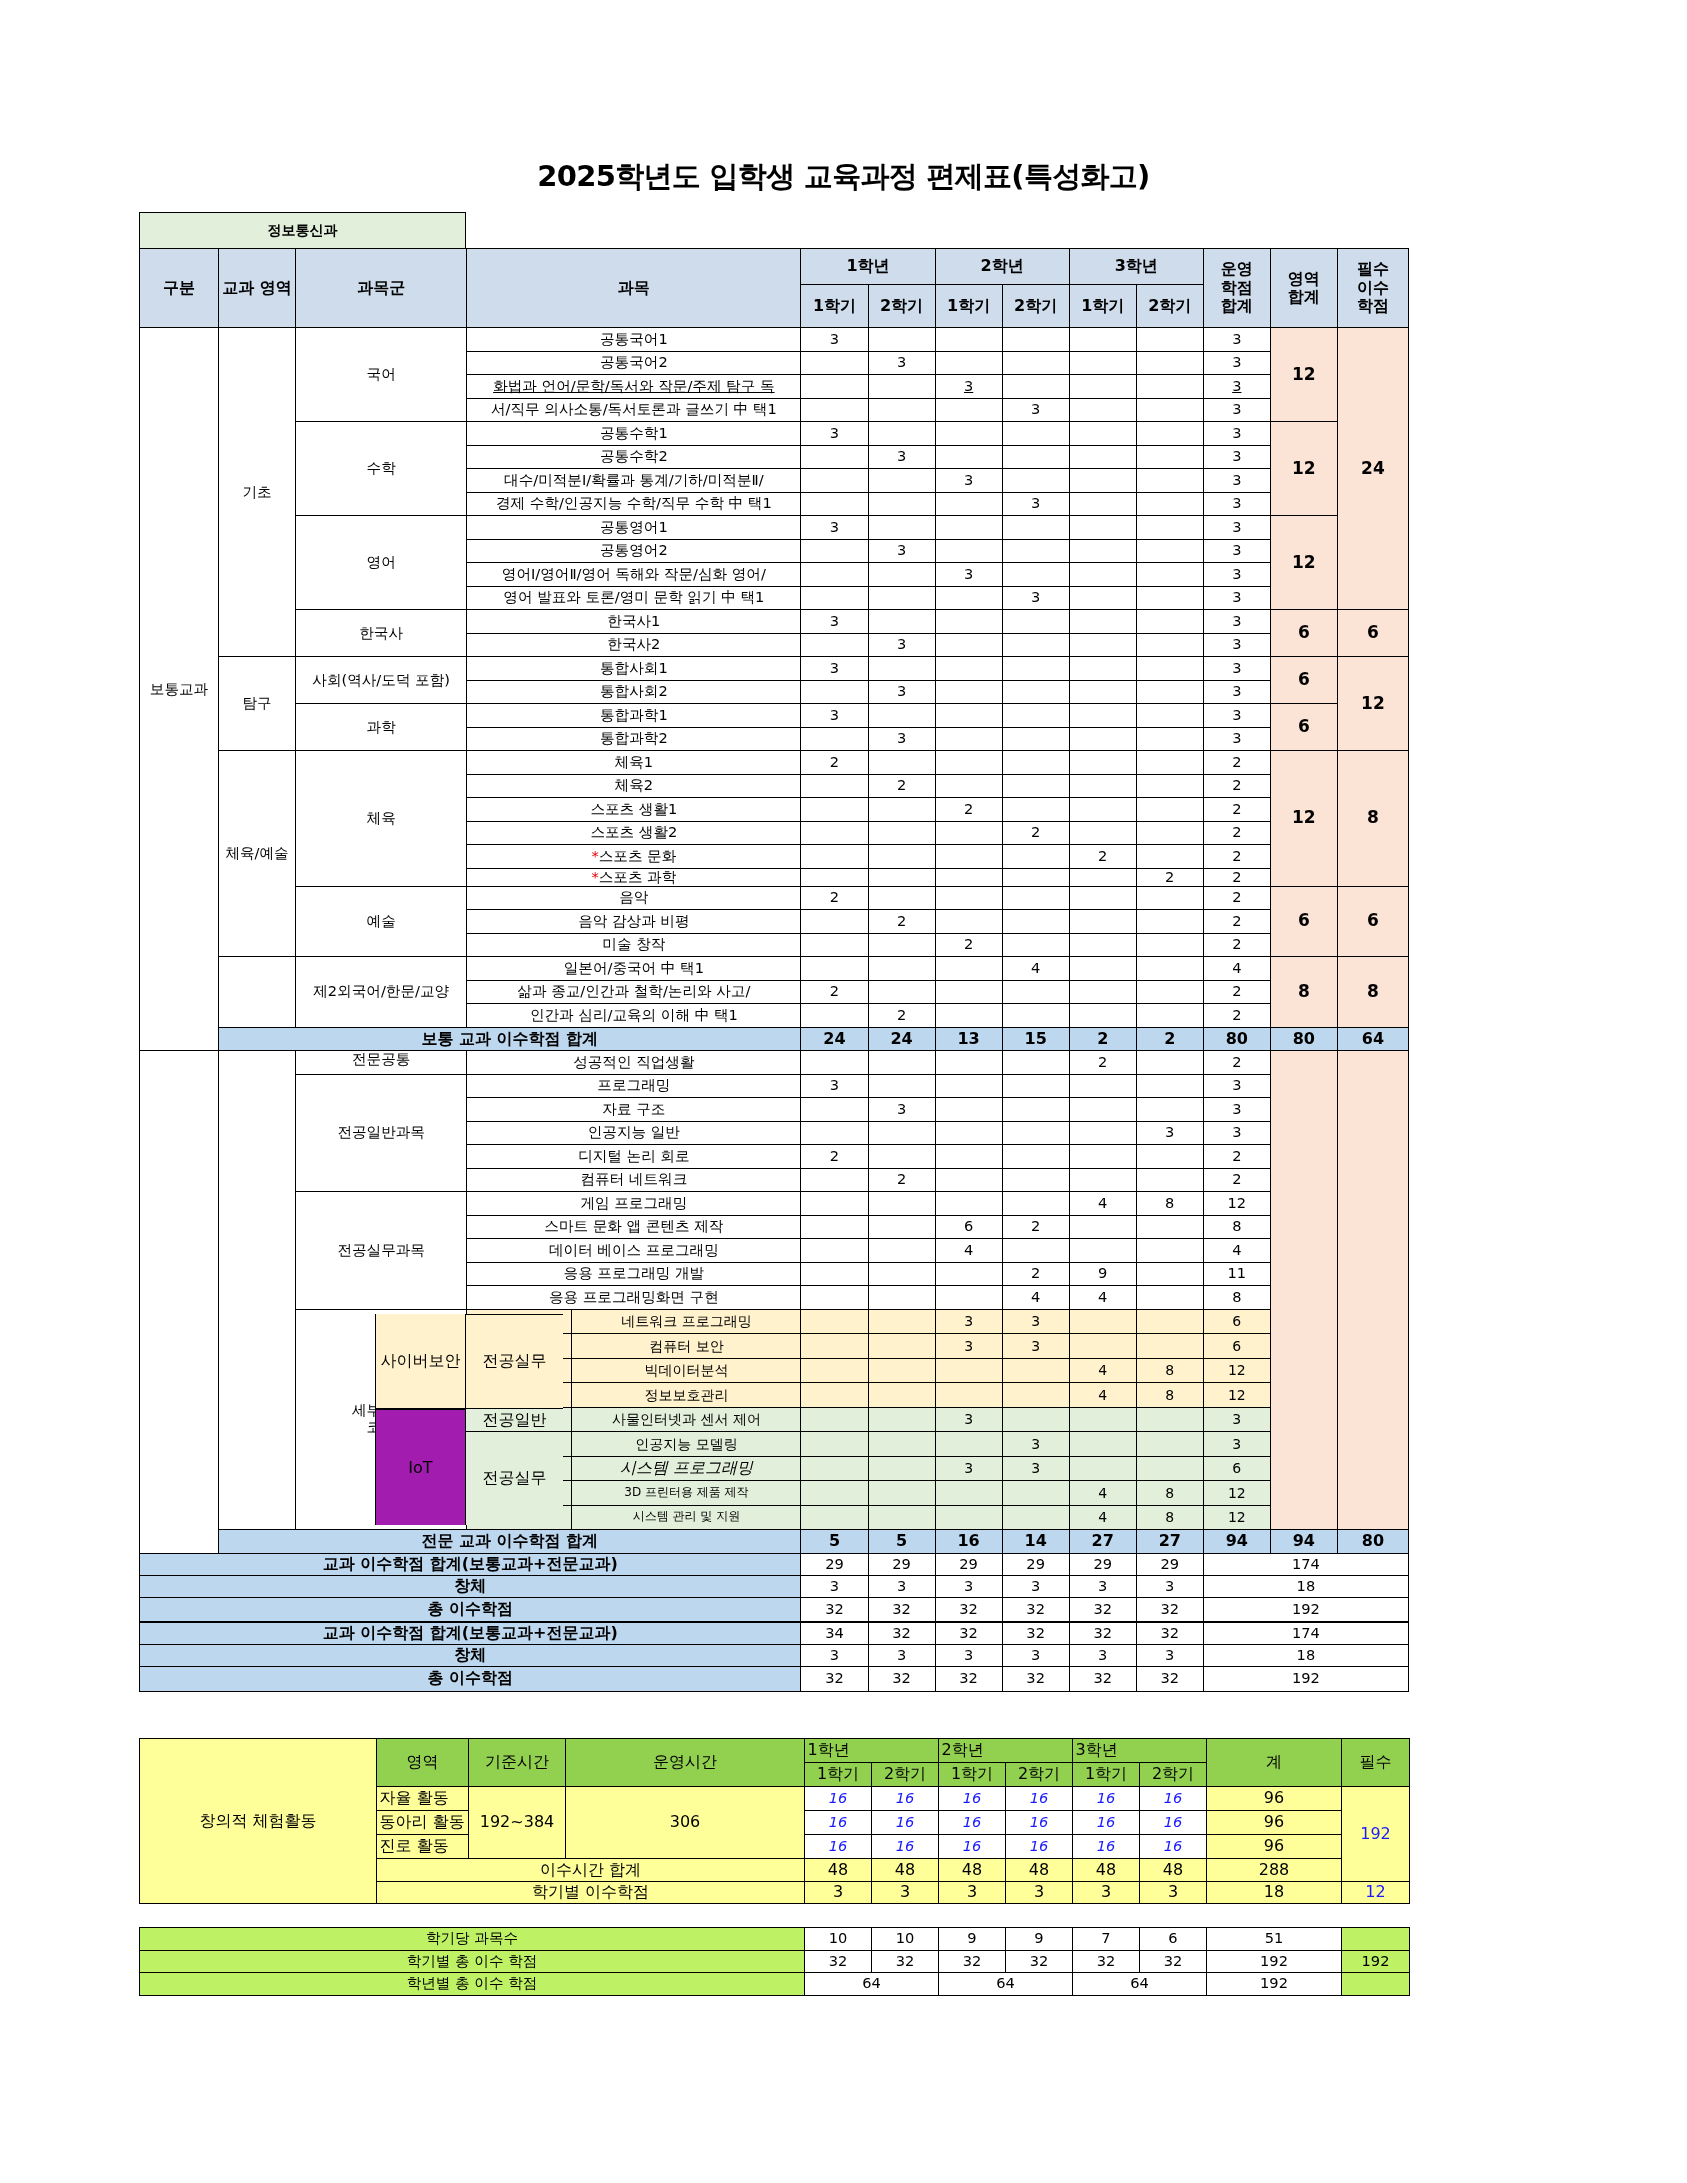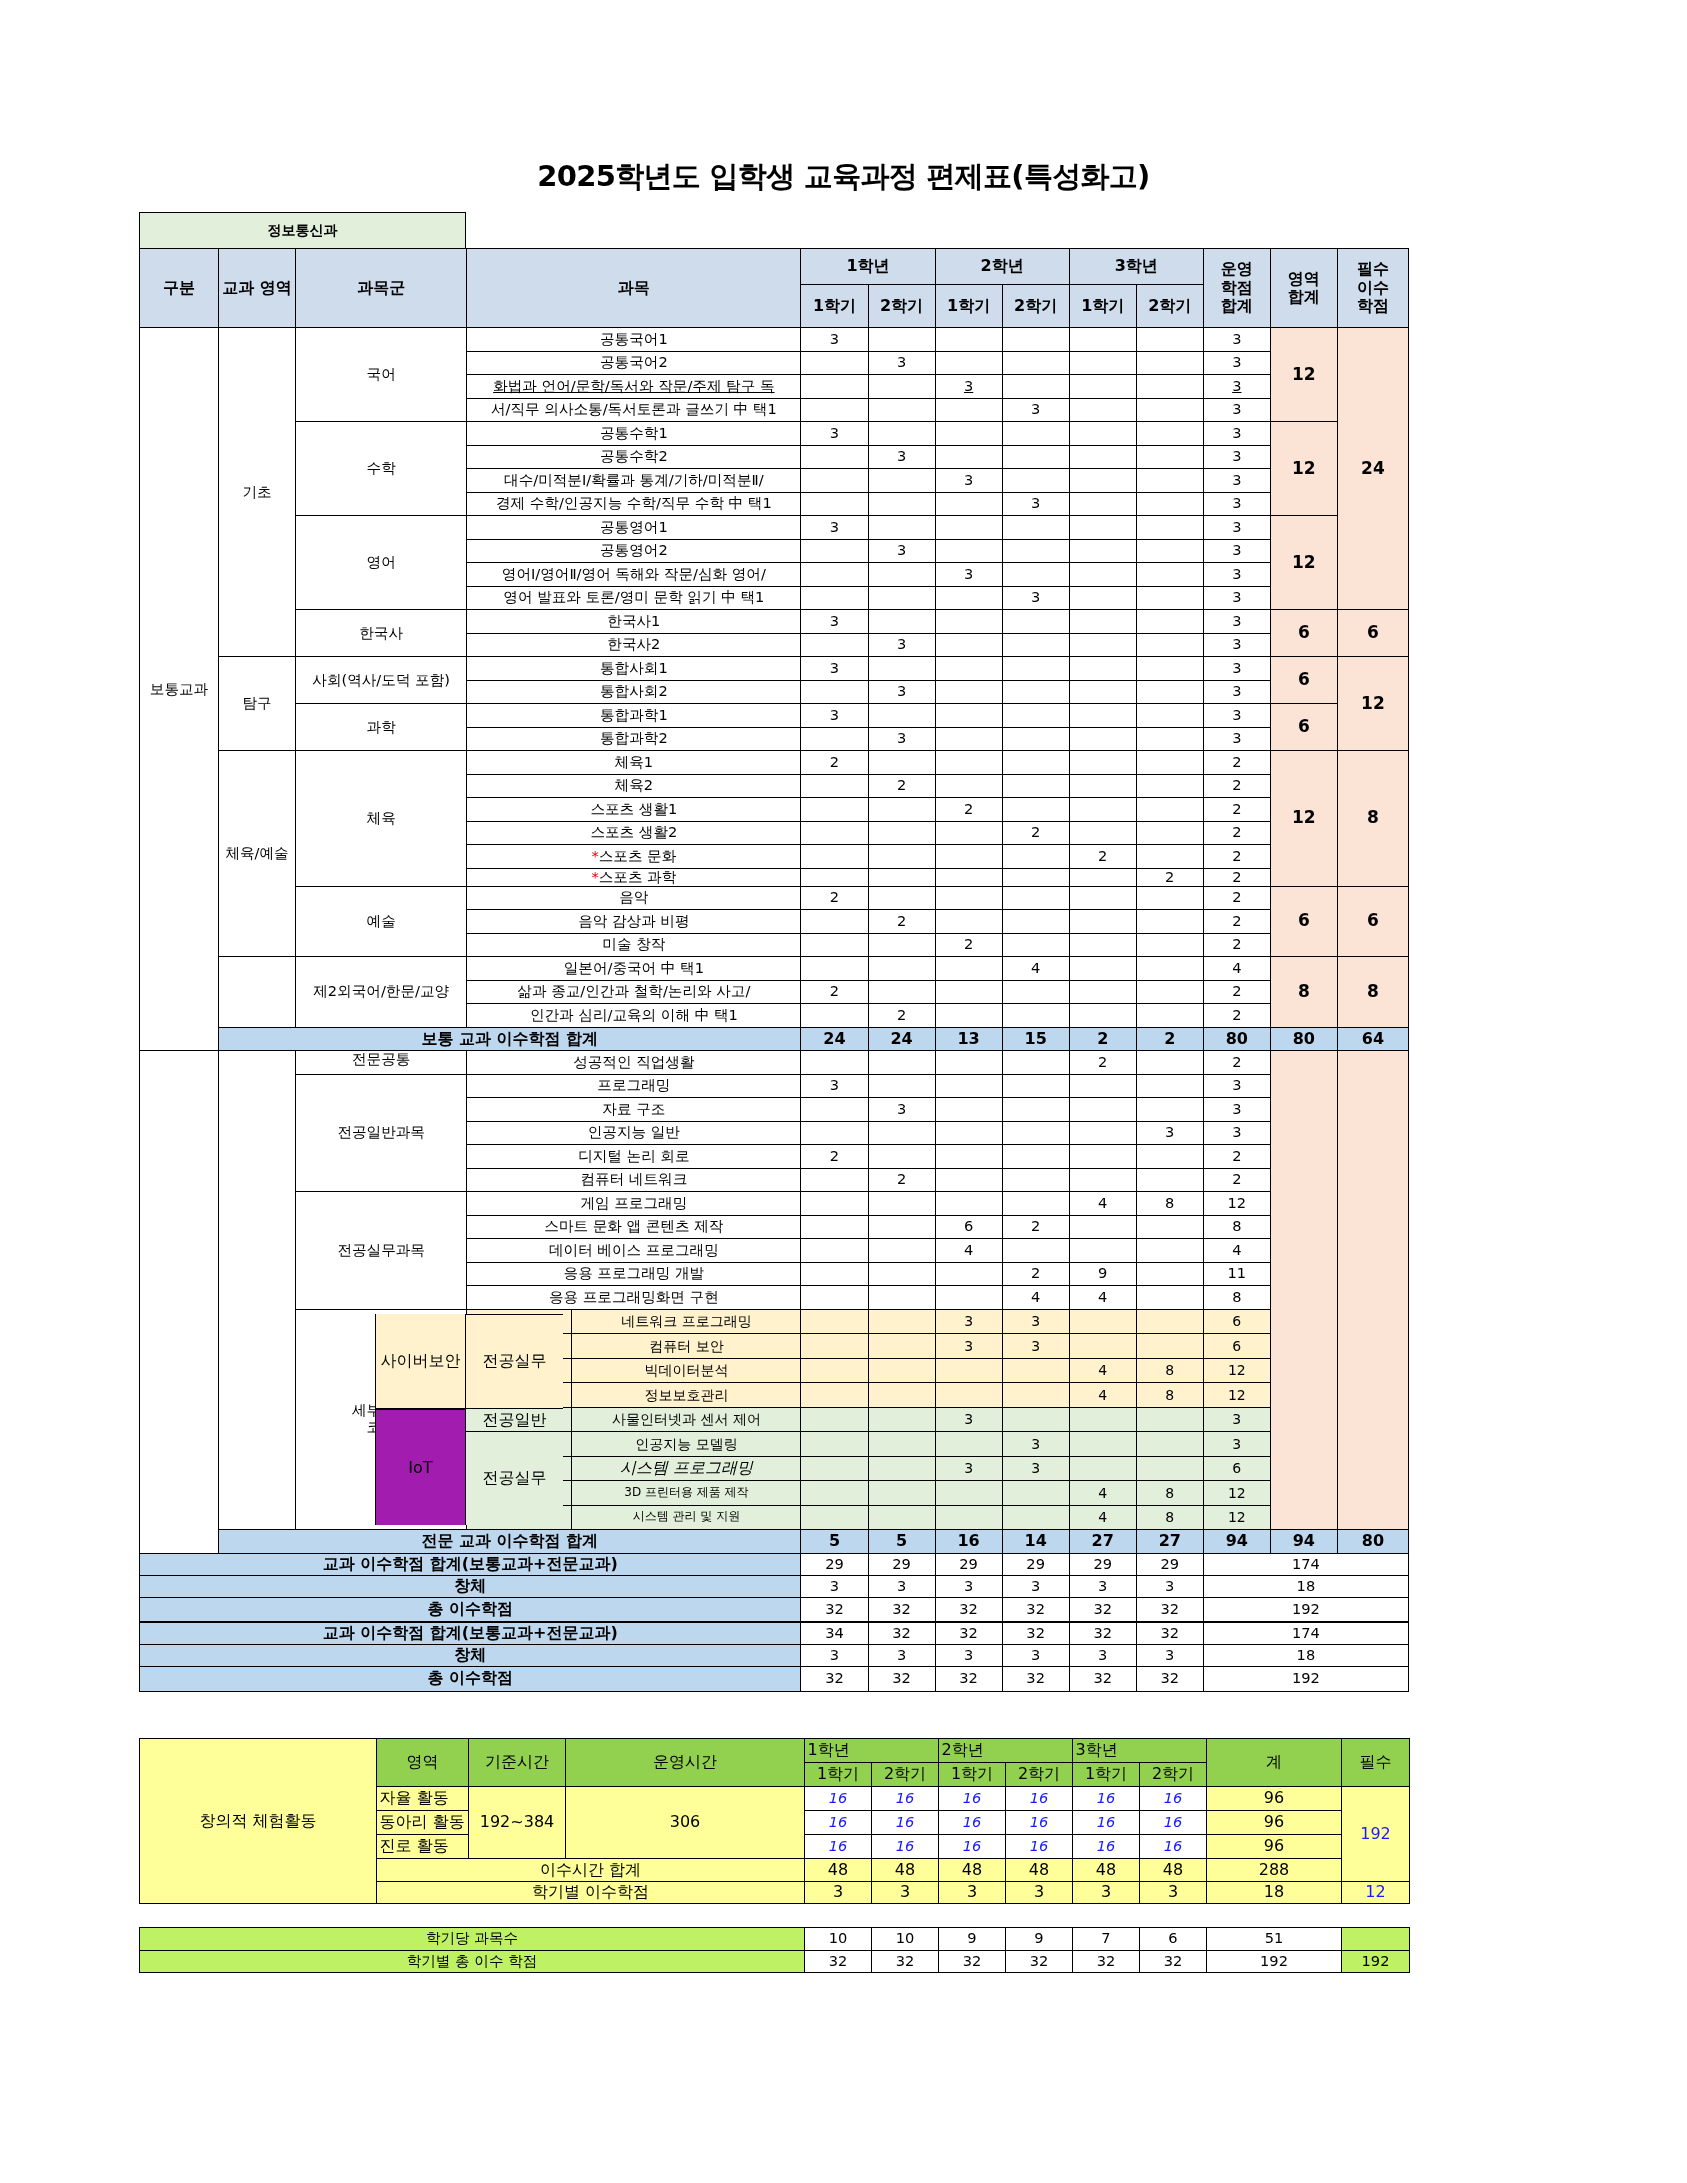--- a/index.html
+++ b/index.html
@@ -861,20 +861,28 @@
         <td class="pur">학기별 총 이수 학점</td>
         <td class="wt thin">32</td>
         <td class="wt thin">32</td>
         <td class="wt thin">32</td>
         <td class="wt thin">32</td>
         <td class="wt thin">32</td>
         <td class="wt thin">32</td>
         <td class="wt thin">192</td>
         <td class="pur">192</td>
       </tr>
+      <tr style="height: 22.5px;">
+        <td class="pur">학년별 총 이수 학점</td>
+        <td class="wt thin" colspan="2">64</td>
+        <td class="wt thin" colspan="2">64</td>
+        <td class="wt thin" colspan="2">64</td>
+        <td class="wt thin">192</td>
+        <td class="pur"></td>
+      </tr>
     </tbody>
 </table>
 
 <div style="position: absolute; left: 375px; top: 1314px; width: 90px; height: 94px; display: flex; align-items: center; justify-content: center; font-size: 16px; background: rgb(255, 242, 204); border-left: 1.3px solid rgb(0, 0, 0); border-top: 0px solid rgb(0, 0, 0); box-sizing: border-box;">사이버보안</div>
 <div style="position: absolute; left: 465px; top: 1314px; width: 98px; height: 94px; display: flex; align-items: center; justify-content: center; font-size: 16px; background: rgb(255, 242, 204); border-left: 1.3px solid rgb(0, 0, 0); border-top: 0.7px solid rgb(0, 0, 0); box-sizing: border-box;">전공실무</div>
 <div style="position: absolute; left: 375px; top: 1408px; width: 90px; height: 117px; display: flex; align-items: center; justify-content: center; font-size: 16px; background: #a21caf; border-left: 1.3px solid rgb(0, 0, 0); border-top: 2.6px solid rgb(0, 0, 0); box-sizing: border-box;">IoT</div>
 <div style="position: absolute; left: 465px; top: 1408px; width: 98px; height: 23.5px; display: flex; align-items: center; justify-content: center; font-size: 16px; background: rgb(226, 239, 218); border-left: 1.3px solid rgb(0, 0, 0); border-top: 0.7px solid rgb(0, 0, 0); box-sizing: border-box;">전공일반</div>
 <div style="position: absolute; left: 465px; top: 1431px; width: 98px; height: 94px; display: flex; align-items: center; justify-content: center; font-size: 16px; background: rgb(226, 239, 218); border-left: 1.3px solid rgb(0, 0, 0); border-top: 0.7px solid rgb(0, 0, 0); box-sizing: border-box;">전공실무</div>
 
 

